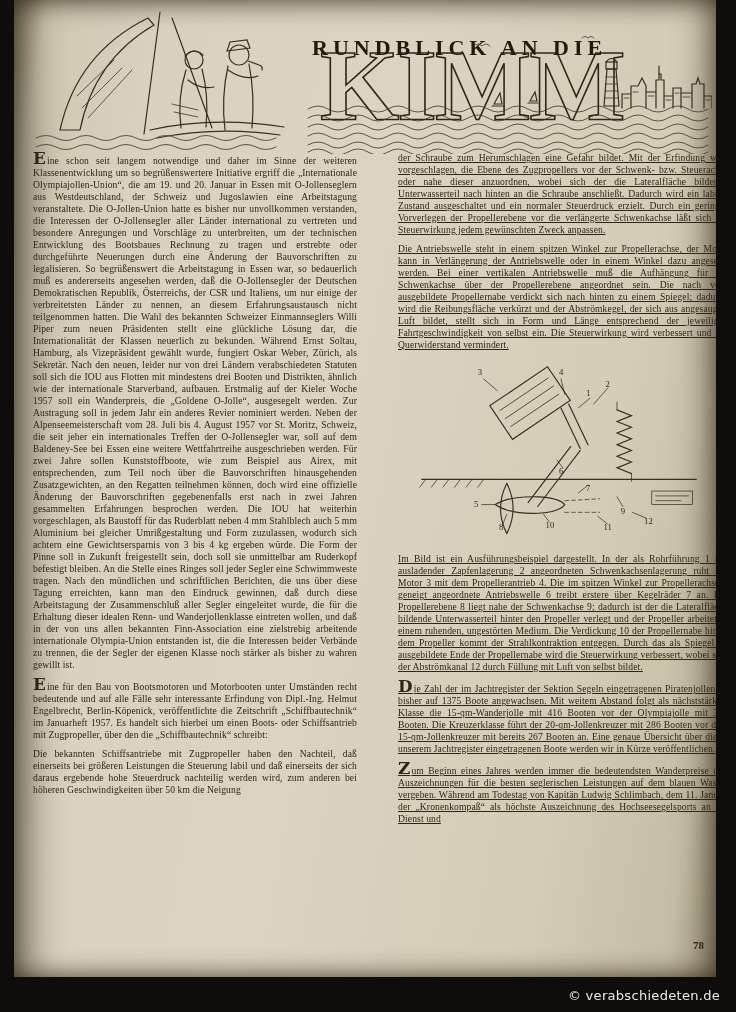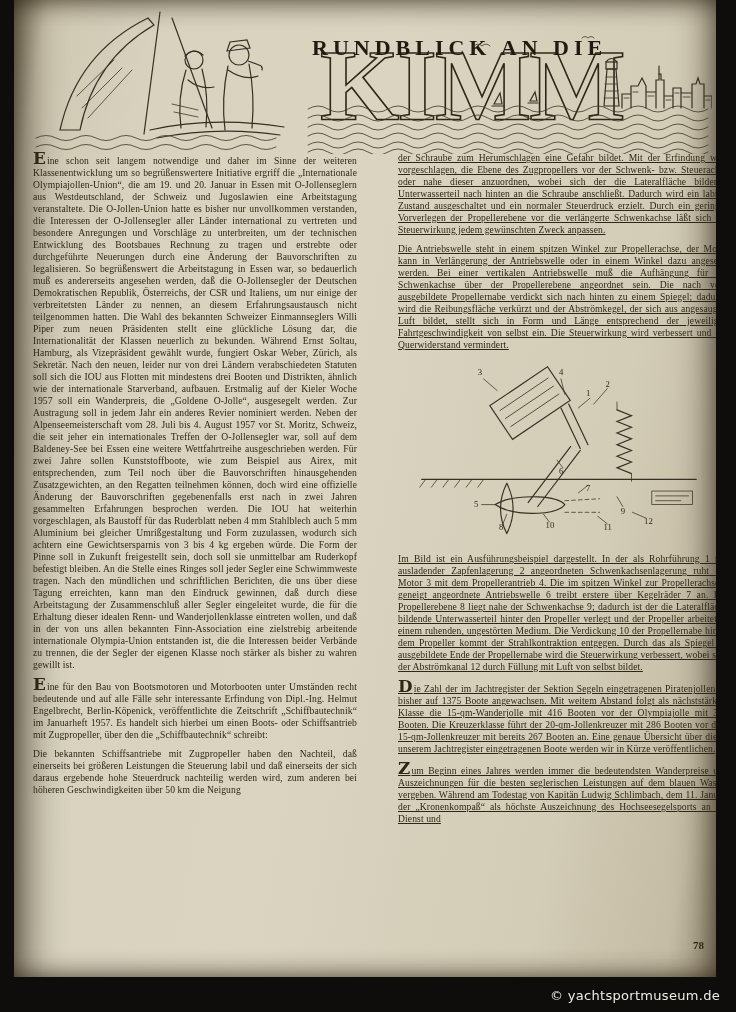--- a/index.html
+++ b/index.html
@@ -181,14 +181,14 @@
       <div>
           <p class="para">Im Bild ist ein Ausführungsbeispiel dargestellt. In der als Rohrführung 1 mit ausladender Zapfenlagerung 2 angeordneten Schwenkachsenlagerung ruht der Motor 3 mit dem Propellerantrieb 4. Die im spitzen Winkel zur Propellerachse 5 geneigt angeordnete Antriebswelle 6 treibt erstere über Kegelräder 7 an. Die Propellerebene 8 liegt nahe der Schwenkachse 9; dadurch ist der die Lateralfläche bildende Unterwasserteil hinter den Propeller verlegt und der Propeller arbeitet in einem ruhenden, ungestörten Medium. Die Verdickung 10 der Propellernabe hinter dem Propeller kommt der Strahlkontraktion entgegen. Durch das als Spiegel 11 ausgebildete Ende der Propellernabe wird die Steuerwirkung verbessert, wobei sich der Abströmkanal 12 durch Füllung mit Luft von selbst bildet.</p>
           <p class="para has-initial">Die Zahl der im Jachtregister der Sektion Segeln eingetragenen Piratenjollen ist bisher auf 1375 Boote angewachsen. Mit weitem Abstand folgt als nächststärkste Klasse die 15-qm-Wanderjolle mit 416 Booten vor der Olympiajolle mit 339 Booten. Die Kreuzerklasse führt der 20-qm-Jollenkreuzer mit 286 Booten vor dem 15-qm-Jollenkreuzer mit bereits 267 Booten an. Eine genaue Übersicht über die in unserem Jachtregister eingetragenen Boote werden wir in Kürze veröffentlichen.</p>
           <p class="para has-initial">Zum Beginn eines Jahres werden immer die bedeutendsten Wanderpreise und Auszeichnungen für die besten seglerischen Leistungen auf dem blauen Wasser vergeben. Während am Todestag von Kapitän Ludwig Schlimbach, dem 11. Januar, der „Kronenkompaß“ als höchste Auszeichnung des Hochseesegelsports an Dr. Dienst und</p>
         </div>
     </div>
 
     <div class="page-number">78</div>
   </div>
 
-  <div class="watermark">© yachtsportmuseum.de</div>
+  <div class="watermark">© verabschiedeten.de</div>
 </div>
 
 </body></html>

